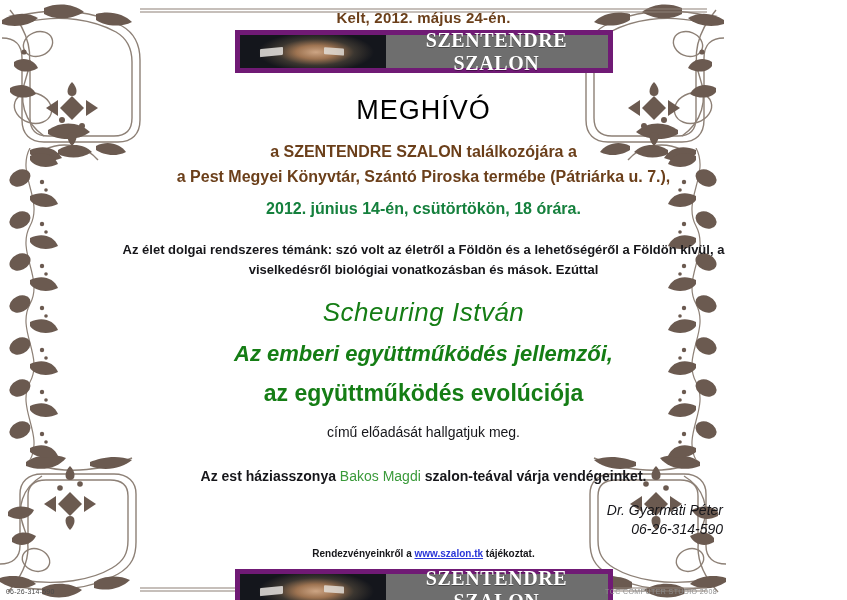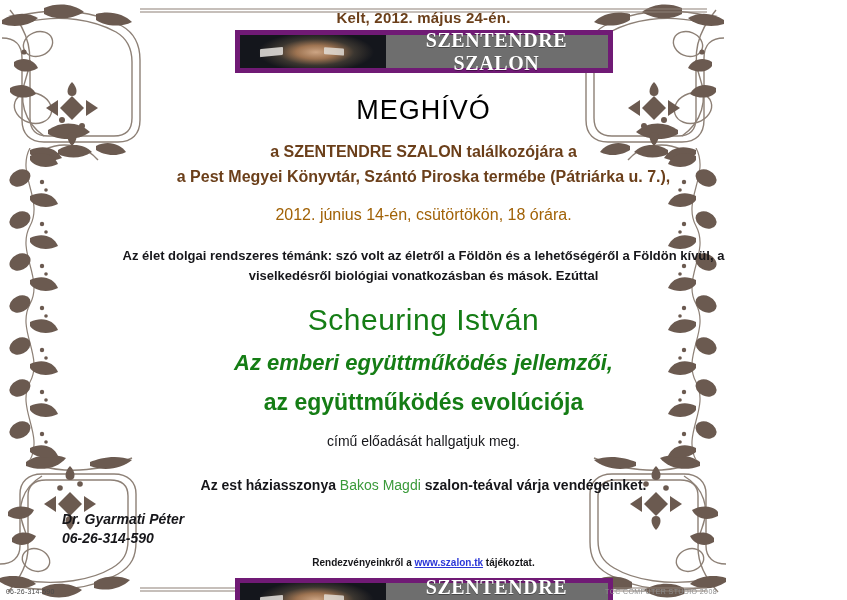--- a/index.html
+++ b/index.html
@@ -115,40 +115,41 @@
     font-weight: bold;
     color: #6b3f1a;
   }
   .sub-2 {
     margin-top: 7px;
     font-size: 16px;
     font-weight: bold;
     color: #6b3f1a;
   }
   .sub-3 {
-    margin-top: 20px;
+    margin-top: 14px;
     font-size: 16px;
-    font-weight: normal;
-    color: #a16207;
+    font-weight: bold;
+    color: #15803d;
   }
 
   .intro {
     margin: 22px auto 0 auto;
     width: 680px;
     font-size: 13px;
     font-weight: bold;
     color: #16161a;
     line-height: 1.5;
   }
 
   .speaker {
     margin-top: 18px;
-    font-size: 30px;
+    font-size: 26px;
     color: #157d15;
     letter-spacing: .5px;
+    font-style: italic;
   }
   .topic-1 {
     margin-top: 13px;
     font-size: 22px;
     font-style: italic;
     font-weight: bold;
     color: #157d15;
   }
   .topic-2 {
     margin-top: 13px;
@@ -169,24 +170,24 @@
     font-weight: bold;
     color: #16161a;
   }
   .hostess .host-name {
     color: #3a9a3a;
     font-weight: normal;
   }
 
   .signature {
     margin: 17px 62px 0 0;
-    text-align: left;
+    text-align: right;
     font-size: 14px;
     font-style: italic;
-    font-weight: bold;
+    font-weight: normal;
     color: #16161a;
     line-height: 1.35;
   }
 
   .web-line {
     margin-top: 9px;
     font-size: 10px;
     font-weight: bold;
     color: #16161a;
   }

